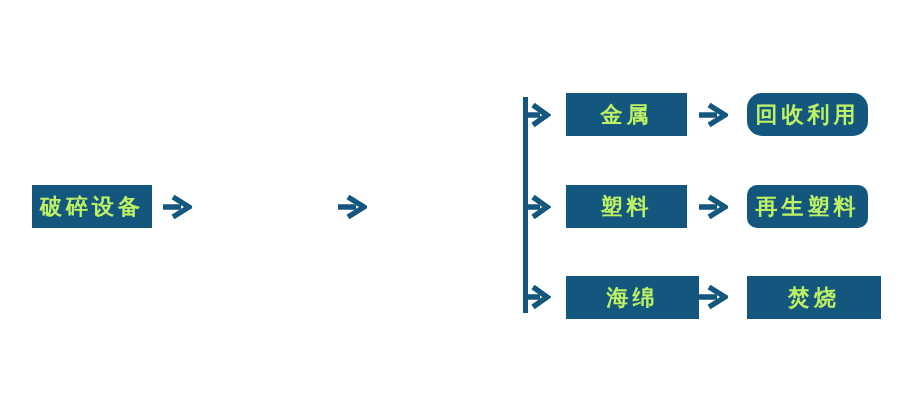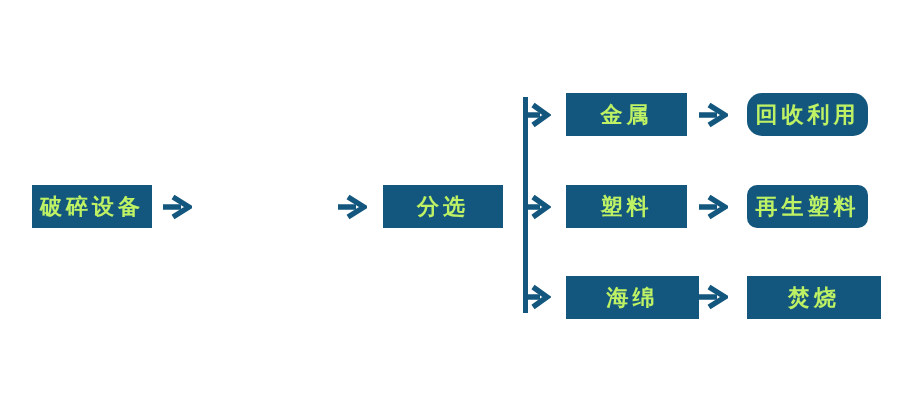--- a/index.html
+++ b/index.html
@@ -52,21 +52,20 @@
     <path d="M1 13 H19"></path>
       <path d="M11 3 L27 13 L11 23"></path>
   </svg>
 
 
   <svg class="arrow" style="left:337px; top:194px;" width="30" height="26" viewBox="0 0 30 26">
     <path d="M1 13 H19"></path>
       <path d="M11 3 L27 13 L11 23"></path>
   </svg>
 
-  <div class="node blue" style="left:383px; top:185px; width:120px;">分选</div>
 
   <div class="vline" style="left:523px; top:97px; height:216px;"></div>
 
   <svg class="arrow" style="left:526px; top:102px;" width="25" height="26" viewBox="0 0 25 26">
     <path d="M0 13 H14"></path>
       <path d="M7 3 L21 13 L7 23"></path>
   </svg>
   <div class="node blue" style="left:566px; top:93px; width:121px;">金属</div>
   <svg class="arrow" style="left:698px; top:102px;" width="30" height="26" viewBox="0 0 30 26">
     <path d="M1 13 H19"></path>

